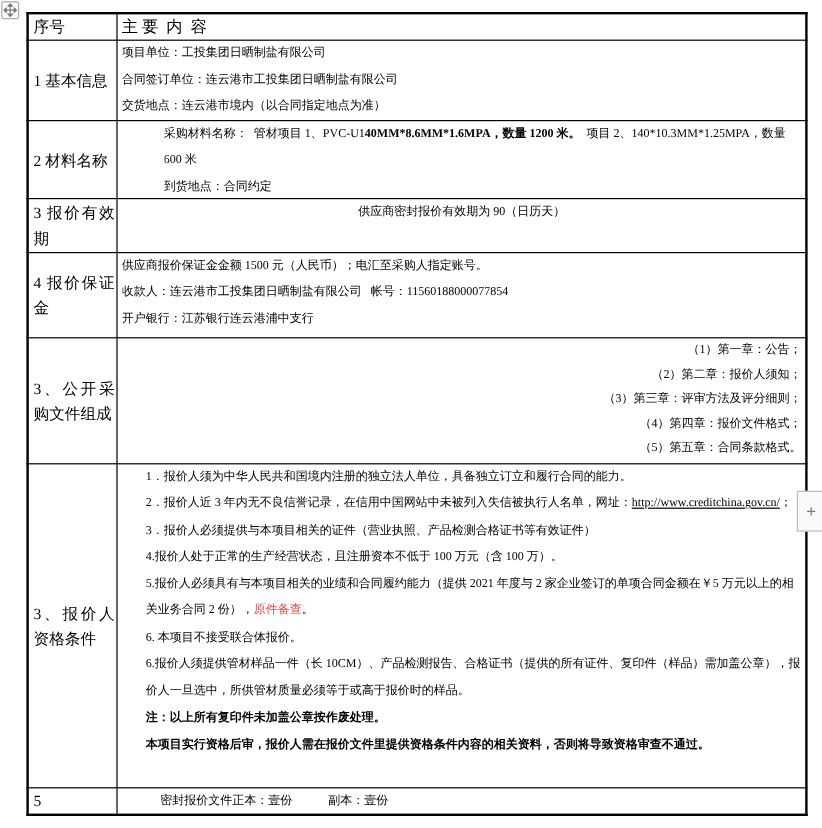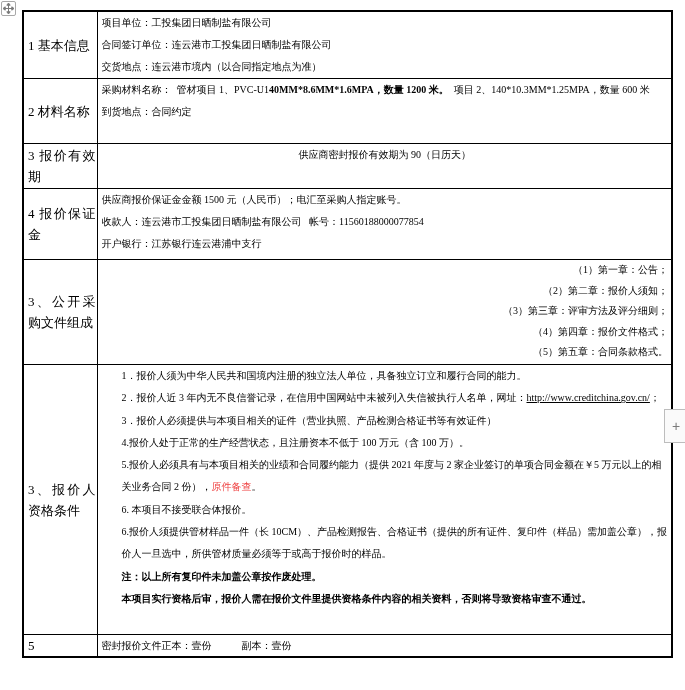--- a/index.html
+++ b/index.html
@@ -27,28 +27,28 @@
   tr.hdr{height:21px;}
   .hcell{font-size:13.5px;line-height:21px;white-space:pre-wrap;}
   td.label{
     font-size:13px;line-height:21px;padding:0 1px 0 4px;
     vertical-align:middle;white-space:pre-wrap;text-align:justify;
   }
   td.content{padding:0 3px 0 4px;vertical-align:top;}
   .para{white-space:pre-wrap;line-height:22px;font-size:10px;word-break:break-word;}
   .cellbox{overflow:hidden;}
   .row-0{height:66px;} .row-0 .cellbox{height:66px;}
-  .row-1{height:64px;} .row-1 .cellbox{height:64px;}
+  .row-1{height:64px;} .row-1 .cellbox{height:64px;margin-left:35px;}
   .row-2{height:44px;} .row-2 .cellbox{height:44px;text-align:center;}
   .row-3{height:70px;} .row-3 .cellbox{height:70px;}
   .row-4{height:104px;} .row-4 .cellbox{height:104px;text-align:right;}
   .row-4 .para{line-height:20.6px;}
   .row-5{height:269px;} .row-5 .cellbox{height:269px;}
   .row-5 .para{line-height:22.3px;margin-left:20px;}
-  .row-6{height:20px;} .row-6 .cellbox{height:20px;}
+  .row-6{height:20px;} .row-6 .cellbox{height:20px;margin-left:32px;}
   .b{font-weight:bold;}
   .red{color:#ef4444;}
   .u{text-decoration:underline;}
   
   .insertctl{
     position:absolute;left:664px;top:409px;width:24px;height:34px;
     border:1px solid #bdbdbd;background:#fafafa;box-sizing:border-box;
     display:flex;align-items:center;justify-content:center;
     color:#7a7a7a;font-size:14px;font-family:"Liberation Sans",sans-serif;
   }
@@ -68,20 +68,24 @@
     </g>
   </svg>
 </div>
 
 <table class="doc">
   <colgroup>
       <col class="c1">
       <col class="c2">
     </colgroup>
   <tbody>
+    <tr class="hdr">
+      <td class="label hcell">序号</td>
+      <td class="content hcell">主 要  内  容</td>
+    </tr>
   <tr class="row-0">
         <td class="label">1 基本信息</td>
         <td class="content">
           <div class="cellbox">
             <div class="para"><span>项目单位：工投集团日晒制盐有限公司</span></div>
             <div class="para"><span>合同签订单位：连云港市工投集团日晒制盐有限公司</span></div>
             <div class="para"><span>交货地点：连云港市境内（以合同指定地点为准）</span></div>
           </div>
         </td>
       </tr>

